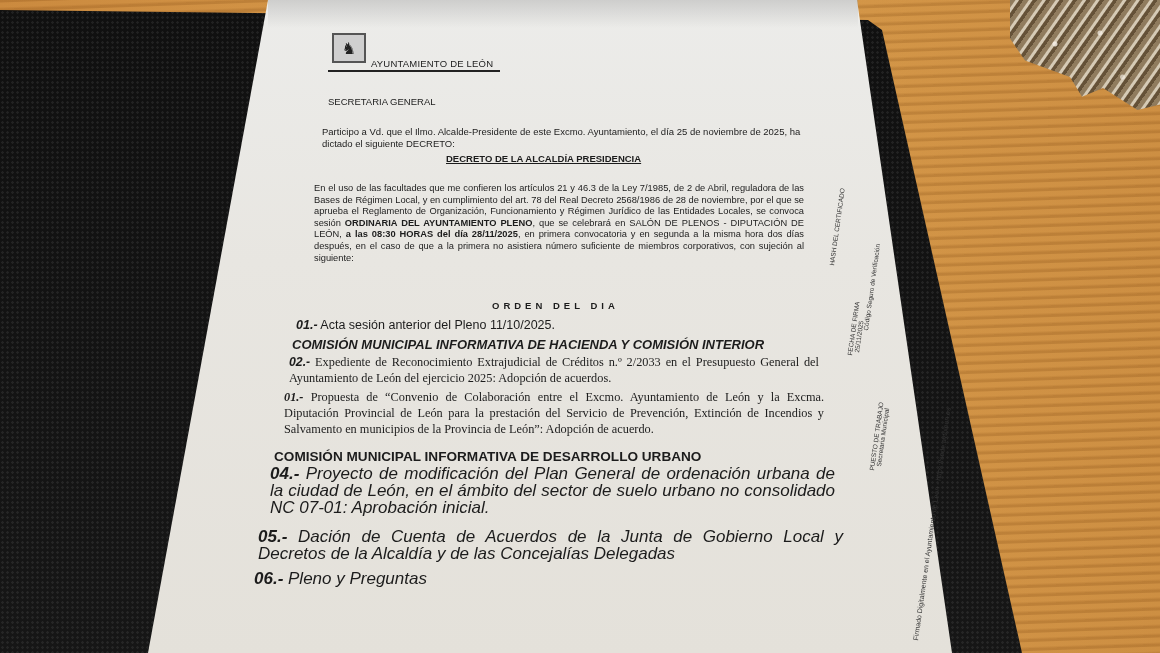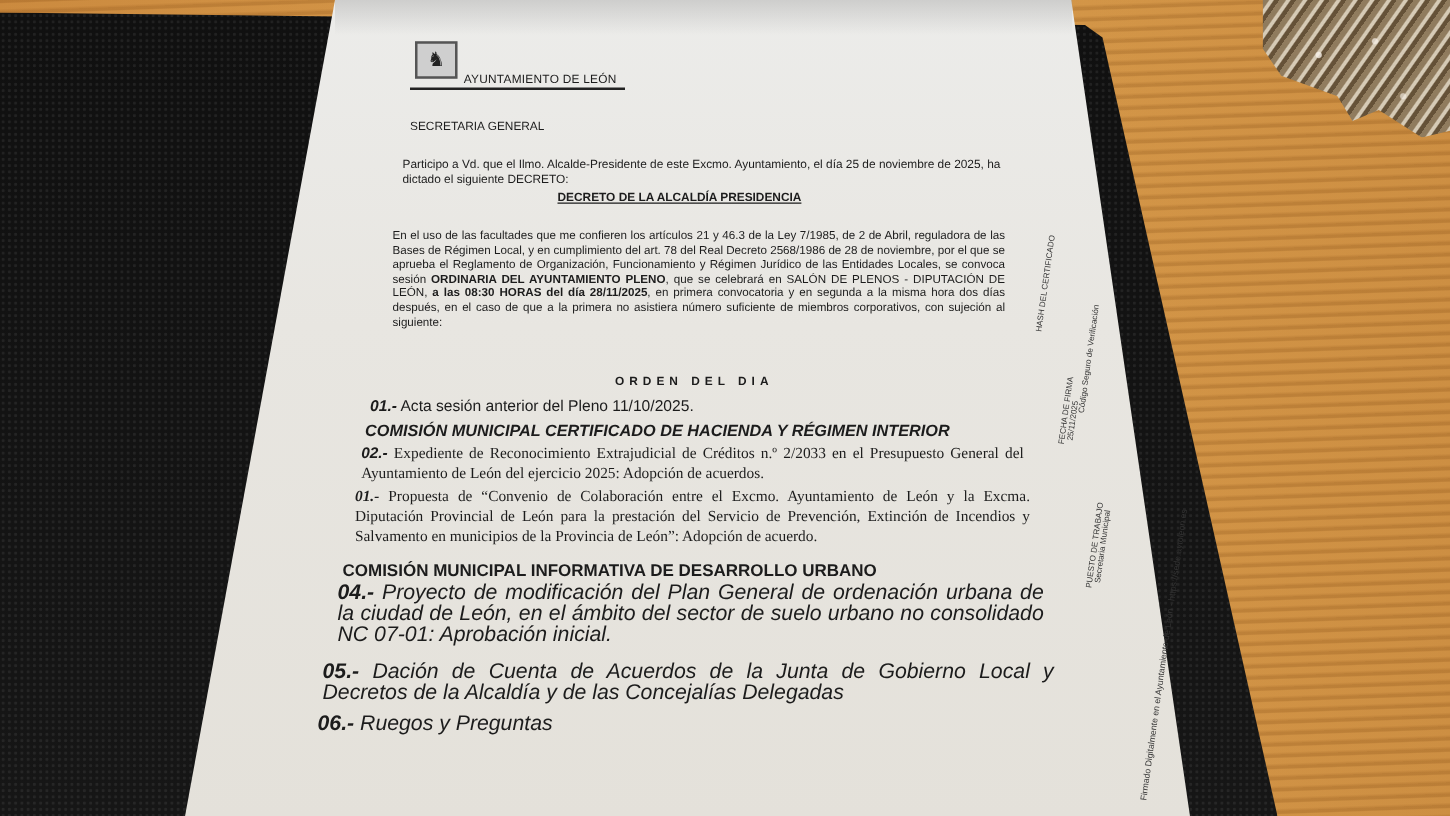--- a/index.html
+++ b/index.html
@@ -86,33 +86,33 @@
 
 <div class="t participo">Participo a Vd. que el Ilmo. Alcalde-Presidente de este Excmo. Ayuntamiento, el día 25 de noviembre de 2025, ha dictado el siguiente DECRETO:</div>
 <div class="t decreto-title">DECRETO DE LA ALCALDÍA PRESIDENCIA</div>
 
 <div class="t para"><span>En el uso de las facultades que me confieren los artículos 21 y 46.3 de la Ley 7/1985, de 2 de Abril, reguladora de las Bases de Régimen Local, y en cumplimiento del art. 78 del Real Decreto 2568/1986 de 28 de noviembre, por el que se aprueba el Reglamento de Organización, Funcionamiento y Régimen Jurídico de las Entidades Locales, se convoca sesión </span><b>ORDINARIA DEL AYUNTAMIENTO PLENO</b><span>, que se celebrará en SALÓN DE PLENOS - DIPUTACIÓN DE LEÓN, </span><b>a las 08:30 HORAS del día 28/11/2025</b><span>, en primera convocatoria y en segunda a la misma hora dos días después, en el caso de que a la primera no asistiera número suficiente de miembros corporativos, con sujeción al siguiente:</span></div>
 
 <div class="t orden">ORDEN DEL DIA</div>
 
 <div class="t item i01"><span class="num">01.-</span> <span>Acta sesión anterior del Pleno 11/10/2025.</span></div>
 
-<div class="t com1">COMISIÓN MUNICIPAL CERTIFICADO DE HACIENDA Y RÉGIMEN INTERIOR</div>
+<div class="t com1">COMISIÓN MUNICIPAL INFORMATIVA DE HACIENDA Y COMISIÓN INTERIOR</div>
 
 <div class="t serif i02"><span class="num" style="font-family:'Liberation Sans',sans-serif">02.-</span> <span>Expediente de Reconocimiento Extrajudicial de Créditos n.º 2/2033 en el Presupuesto General del Ayuntamiento de León del ejercicio 2025: Adopción de acuerdos.</span></div>
 
 <div class="t serif i03"><span class="num">01.-</span> <span>Propuesta de “Convenio de Colaboración entre el Excmo. Ayuntamiento de León y la Excma. Diputación Provincial de León para la prestación del Servicio de Prevención, Extinción de Incendios y Salvamento en municipios de la Provincia de León”: Adopción de acuerdo.</span></div>
 
 <div class="t com2">COMISIÓN MUNICIPAL INFORMATIVA DE DESARROLLO URBANO</div>
 
 <div class="t big i04"><span class="num">04.-</span> <span>Proyecto de modificación del Plan General de ordenación urbana de la ciudad de León, en el ámbito del sector de suelo urbano no consolidado NC 07-01: Aprobación inicial.</span></div>
 
 <div class="t big i05"><span class="num">05.-</span> <span>Dación de Cuenta de Acuerdos de la Junta de Gobierno Local y Decretos de la Alcaldía y de las Concejalías Delegadas</span></div>
 
-<div class="t big i06"><span class="num">06.-</span> <span>Ruegos y Preguntas</span></div>
+<div class="t big i06"><span class="num">06.-</span> <span>Pleno y Preguntas</span></div>
 
 <div class="vert" style="left:828px; top:265px;">HASH DEL CERTIFICADO</div>
 <div class="vert" style="left:846px; top:355px;">FECHA DE FIRMA</div>
 <div class="vert" style="left:853px; top:352px;">25/11/2025</div>
 <div class="vert" style="left:862px; top:330px;">Código Seguro de Verificación</div>
 <div class="vert" style="left:868px; top:470px;">PUESTO DE TRABAJO</div>
 <div class="vert" style="left:875px; top:466px;">Secretaria Municipal</div>
 <div class="vert" style="left:912px; top:640px; font-size:7px;">Firmado Digitalmente en el Ayuntamiento de León - https://sede.aytoleon.es</div>
 
 </body></html>

